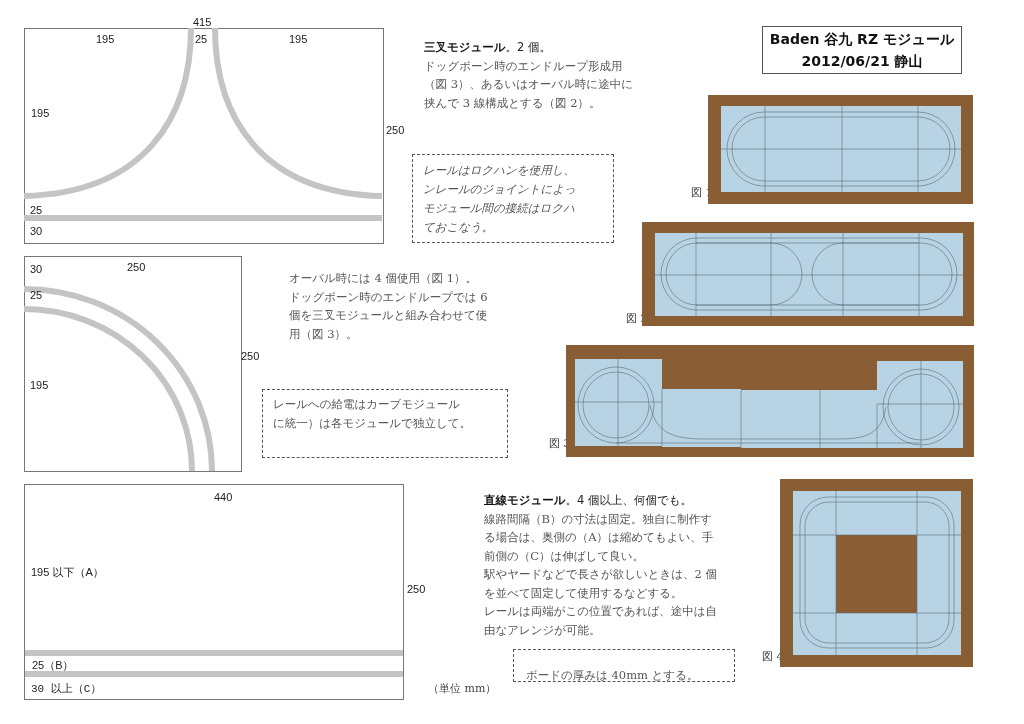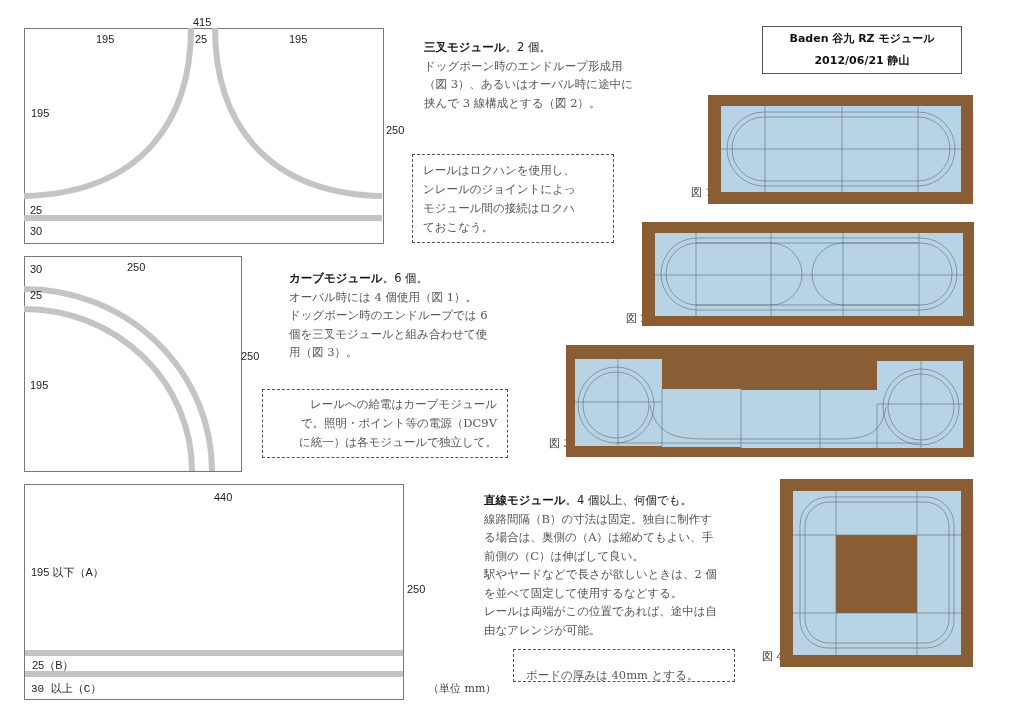--- a/index.html
+++ b/index.html
@@ -5,21 +5,21 @@
   html, body { margin:0; padding:0; background:#ffffff; }
   body { width:1024px; height:724px; position:relative; overflow:hidden; font-family:"DejaVu Sans", sans-serif; color:#333; }
   .abs { position:absolute; }
   .lbl { position:absolute; font-size:11px; color:#222; font-family:"Liberation Sans","DejaVu Sans",sans-serif; white-space:nowrap; }
   .frame { position:absolute; border:1px solid #777; background:#fff; }
   .rail-h { position:absolute; background:#c4c4c4; height:6px; }
   .section-text { position:absolute; font-size:11.5px; line-height:18.5px; color:#555; font-family:"DejaVu Serif", serif; }
   .section-text .title { font-family:"DejaVu Sans", sans-serif; font-weight:bold; color:#111; }
   .section-text .count { font-family:"DejaVu Sans", sans-serif; color:#222; }
   .note { position:absolute; border:1.5px dashed #555; padding:6px 10px; font-size:11.5px; line-height:19px; color:#555; font-family:"DejaVu Serif", serif; box-sizing:border-box; }
-  .titlebox { position:absolute; left:762px; top:26px; width:200px; height:48px; border:1.5px solid #555; text-align:center; font-family:"DejaVu Sans", sans-serif; font-weight:bold; font-size:11px; color:#111; line-height:22px; box-sizing:border-box; padding-top:1px; }
+  .titlebox { position:absolute; left:762px; top:26px; width:200px; height:48px; border:1.5px solid #555; text-align:center; font-family:"DejaVu Sans", sans-serif; font-weight:bold; font-size:14px; color:#111; line-height:22px; box-sizing:border-box; padding-top:1px; }
   .photo { position:absolute; background:#8a5e35; }
   .fig-label { position:absolute; font-size:11px; color:#333; font-family:"DejaVu Serif", serif; white-space:nowrap;margin-left:14px; }
   .unit { position:absolute; font-size:11px; color:#444; font-family:"DejaVu Serif", serif; }
 </style>
 </head>
 <body>
 
 <div class="titlebox">
   <div>Baden 谷九 RZ モジュール</div>
   <div>2012/06/21 静山</div>
@@ -67,48 +67,46 @@
 </div>
 
 <div class="section-text" style="left:424px;top:38px;width:260px;">
   <div><span class="title">三叉モジュール</span><span class="count">。2 個。</span></div>
   <div>ドッグボーン時のエンドループ形成用</div>
   <div>（図 3）、あるいはオーバル時に途中に</div>
   <div>挟んで 3 線構成とする（図 2）。</div>
 </div>
 
 <div class="section-text" style="left:289px;top:269px;width:250px;">
-  <div><span class="title">カーブモジュール</span><span class="count">。6 個。</span></div>
   <div>オーバル時には 4 個使用（図 1）。</div>
   <div>ドッグボーン時のエンドループでは 6</div>
   <div>個を三叉モジュールと組み合わせて使</div>
   <div>用（図 3）。</div>
 </div>
 
 <div class="section-text" style="left:452px;top:491px;width:290px;margin-left:32px;">
   <div><span class="title">直線モジュール</span><span class="count">。4 個以上、何個でも。</span></div>
   <div>線路間隔（B）の寸法は固定。独自に制作す</div>
   <div>る場合は、奥側の（A）は縮めてもよい、手</div>
   <div>前側の（C）は伸ばして良い。</div>
   <div>駅やヤードなどで長さが欲しいときは、2 個</div>
   <div>を並べて固定して使用するなどする。</div>
   <div>レールは両端がこの位置であれば、途中は自</div>
   <div>由なアレンジが可能。</div>
 </div>
 
-<div class="note" style="left:412px;top:154px;width:202px;height:89px;">
+<div class="note" style="left:412px;top:154px;width:202px;height:89px;font-style:italic;">
   <div>レールはロクハンを使用し、</div>
   <div>ンレールのジョイントによっ</div>
   <div>モジュール間の接続はロクハ</div>
   <div>ておこなう。</div>
 </div>
 
-<div class="note" style="left:262px;top:389px;width:246px;height:69px;padding-top:5px;text-align:right;">
+<div class="note" style="left:262px;top:389px;width:246px;height:69px;padding-top:5px;">
   <div>レールへの給電はカーブモジュール</div>
-  <div>で。照明・ポイント等の電源（DC9V</div>
   <div>に統一）は各モジュールで独立して。</div>
 </div>
 
 <div class="note" style="left:513px;top:649px;width:222px;height:33px;padding-top:16px;padding-left:12px;">
   <div>ボードの厚みは 40mm とする。</div>
 </div>
 
 <div class="unit" style="left:428px;top:681px;">（単位 mm）</div>
 
 <span class="fig-label" style="left:677px;top:185px;">図 1</span>

